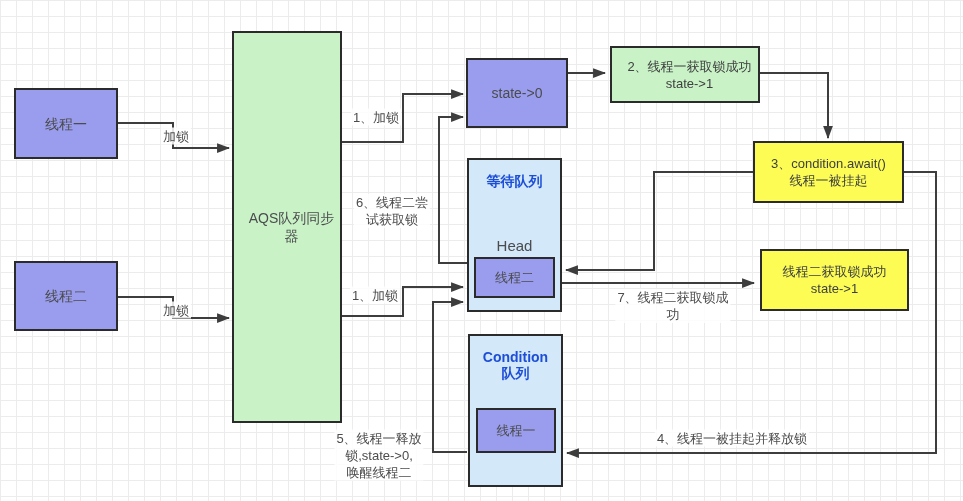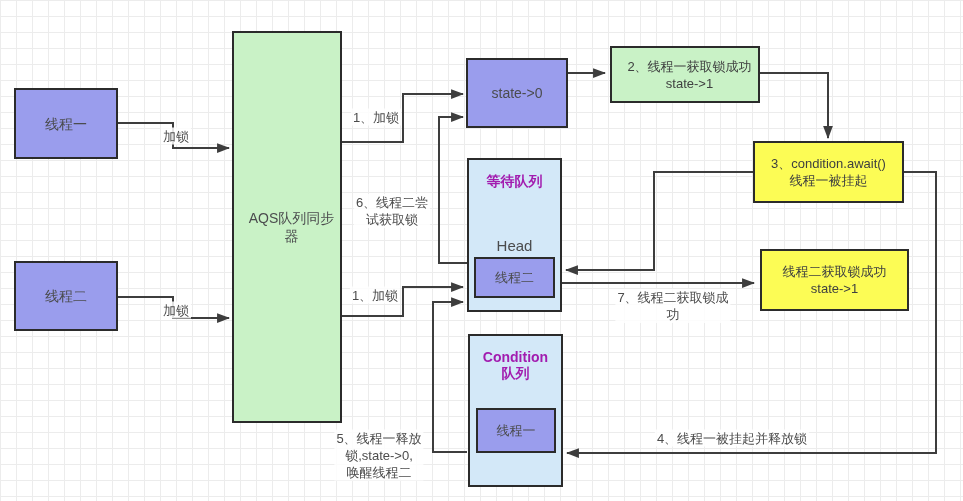--- a/index.html
+++ b/index.html
@@ -26,21 +26,21 @@
   .purple{background:#9a9ded;}
   .green{background:#c9f2c6;padding-left:9px;}
   .yellow{background:#fcfc55;}
   .small{font-size:13px;line-height:17px;color:#3f4040;}
   .queue{
     position:absolute;z-index:2;box-sizing:border-box;
     border:2px solid #2b2b2b;background:#d3e8f8;
   }
   .queue-title{
     position:absolute;left:0;right:0;top:13px;
-    text-align:center;font-weight:bold;color:#a21caf;
+    text-align:center;font-weight:bold;color:#1d4ed8;
     font-size:14px;line-height:16px;white-space:pre-line;
   }
   .head-label{
     position:absolute;left:0;right:0;top:77px;
     text-align:center;color:#4b4c4e;font-size:15px;
   }
   .inner-node{
     position:absolute;box-sizing:border-box;
     border:2px solid #2b2b2b;background:#9a9ded;
     display:flex;align-items:center;justify-content:center;

